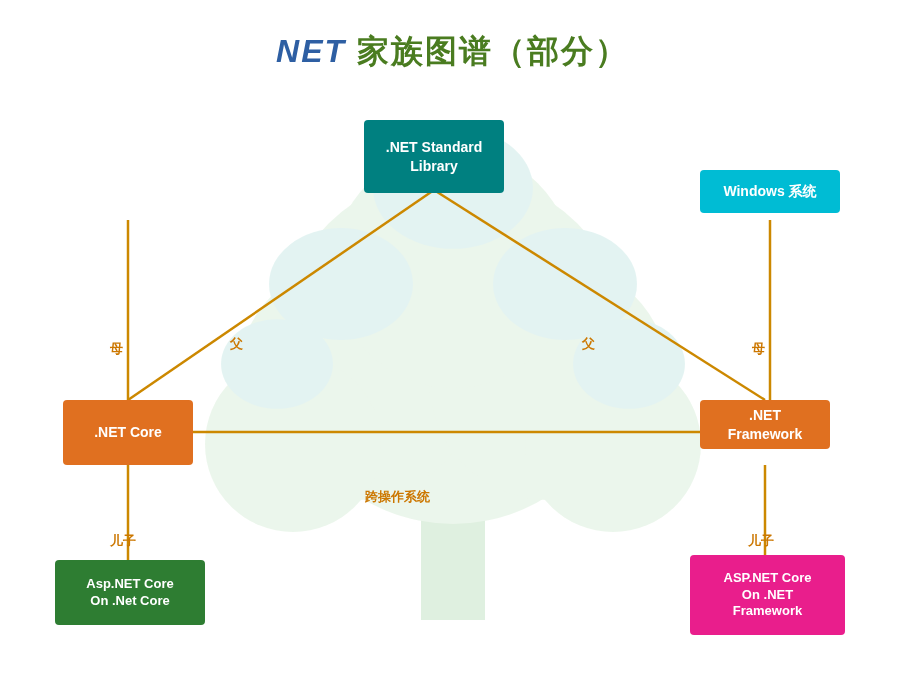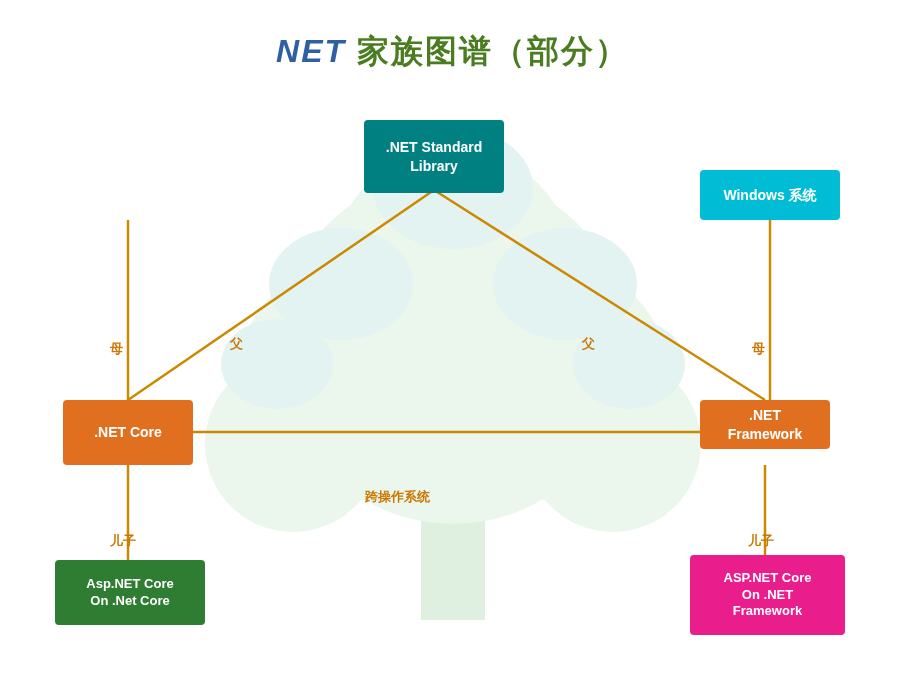--- a/index.html
+++ b/index.html
@@ -125,21 +125,21 @@
   <line x1="765" y1="465" x2="765" y2="555" stroke="#cc8800" stroke-width="2.5"></line>
 </svg>
 
 <div class="diagram">
 
 
   <div class="box box-teal" style="left:364px; top:50px; width:140px; height:73px;">
     <span>.NET Standard<br>Library</span>
   </div>
 
-  <div class="box box-cyan" style="left:700px; top:100px; width:140px; height:50px;">
+  <div class="box box-cyan" style="left:700px; top:100px; width:140px; height:43px;">
     <span>Windows 系统</span>
   </div>
 
   <div class="box box-orange" style="left:63px; top:330px; width:130px; height:65px;text-align:center;">
     <span>.NET Core</span>
   </div>
 
   <div class="box box-orange" style="left:700px; top:330px; width:130px; height:49px;">
     <span>.NET<br>Framework</span>
   </div>

